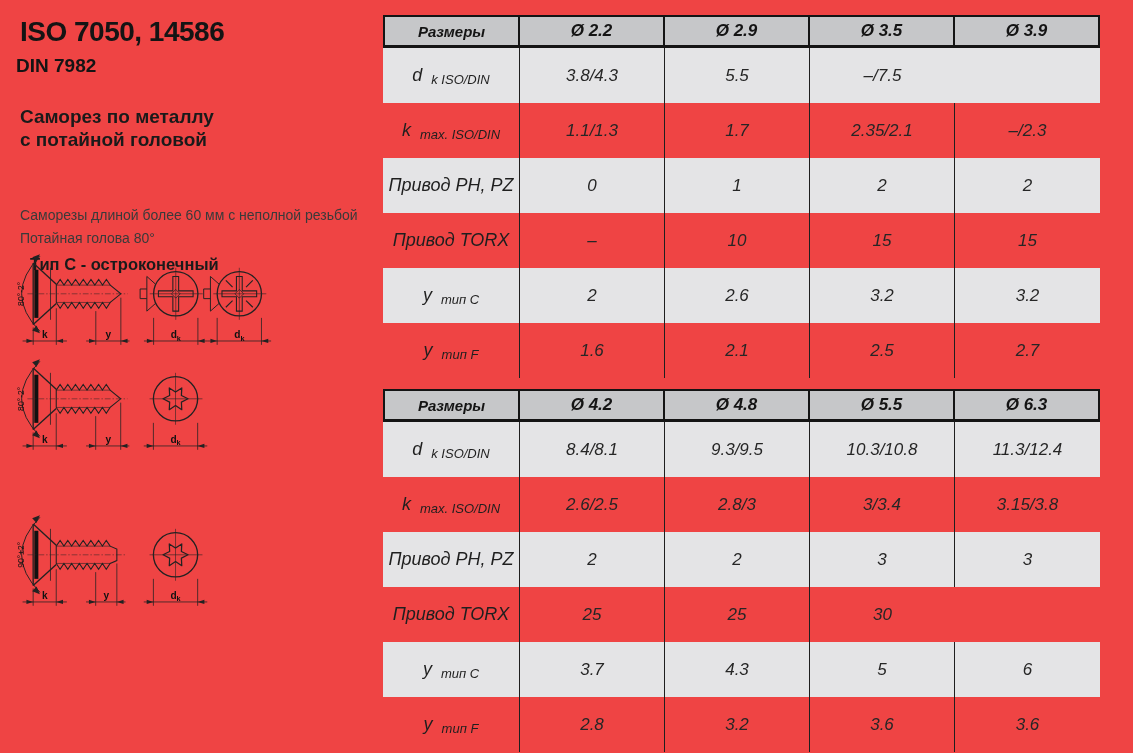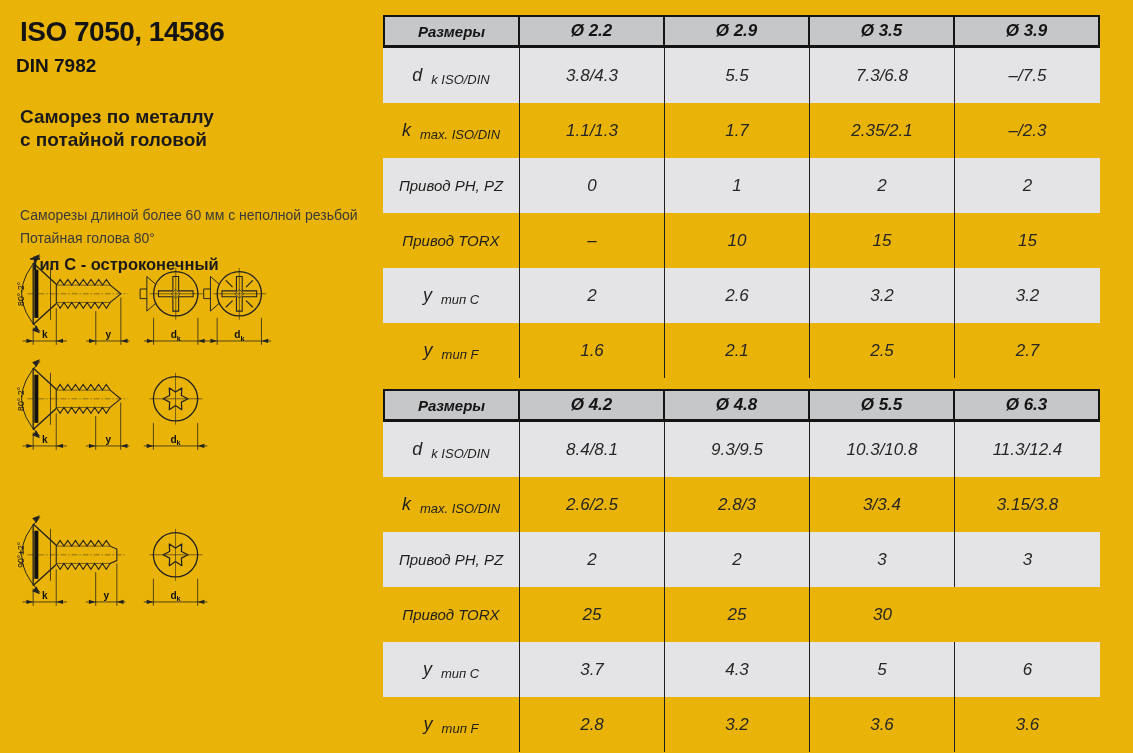--- a/index.html
+++ b/index.html
@@ -1,18 +1,18 @@
 <!DOCTYPE html>
 <html><head>
 <meta charset="utf-8">
 <style>
   * { margin:0; padding:0; box-sizing:border-box; }
   html,body { background:#fff; }
   body { font-family:"Liberation Sans", sans-serif; color:#222; }
-  .page { position:relative; width:1133px; height:753px; background:#eab308; overflow:hidden; }
+  .page { position:relative; width:1133px; height:753px; background:#ef4444; overflow:hidden; }
 
   
   .h1 { position:absolute; left:20px; top:16px; font-size:28px; font-weight:700; letter-spacing:-0.5px; color:#141414; }
   .h2 { position:absolute; left:16px; top:55px; font-size:19px; font-weight:700; color:#141414; }
   .prod-name { position:absolute; left:20px; top:105px; font-size:19px; font-weight:700; line-height:23px; color:#1a1a1a; }
   .prod-desc { position:absolute; left:20px; top:162px; font-size:14px; line-height:23px; color:#3a3a3a;margin-top:42px; }
   .type-heading { position:absolute; font-size:16.5px; font-weight:700; color:#1a1a1a; }
   .type-c { left:30px; top:227px;margin-top:28px; }
   .type-f { left:28px; top:481px; }
 
@@ -31,21 +31,21 @@
   .th { display:flex; align-items:center; justify-content:center; font-weight:700; font-size:15px; color:#141414; border-right:2px solid #141414; }
   .th:first-child { border-left:2px solid #141414; }
   .th.diam { font-size:17px; }
   .trow { height:55px; }
   .trow.alt { background:#e4e4e6; }
   .td { display:flex; align-items:center; justify-content:center; border-right:1.6px solid #1f1f1f; font-size:17px; color:#262626; }
   .td:last-child { border-right:none; }
   .tlabel { color:#1f1f1f; }
   .lbl-sym .rl-main { font-size:18px; }
   .lbl-sym .rl-sub { font-size:13px; position:relative; top:4px; margin-left:9px; }
-  .lbl-txt { font-size:15px; }
+  .lbl-txt { font-size:18px; }
 </style>
 </head>
 <body>
 
 <div class="page">
 
   <div class="h1">ISO 7050, 14586</div>
   <div class="h2">DIN 7982</div>
 
   <div class="prod-name">
@@ -212,21 +212,20 @@
       <div class="th diam">Ø 3.5</div>
       <div class="th diam">Ø 3.9</div>
     </div>
     <div class="trow alt">
       <div class="td tlabel lbl-sym">
           <span class="rl-main">d</span>
           <span class="rl-sub">k ISO/DIN</span>
         </div>
       <div class="td">3.8/4.3</div>
       <div class="td">5.5</div>
-      <div class="td">7.3/6.8</div>
       <div class="td">–/7.5</div>
     </div>
     <div class="trow">
       <div class="td tlabel lbl-sym">
           <span class="rl-main">k</span>
           <span class="rl-sub">max. ISO/DIN</span>
         </div>
       <div class="td">1.1/1.3</div>
       <div class="td">1.7</div>
       <div class="td">2.35/2.1</div>

